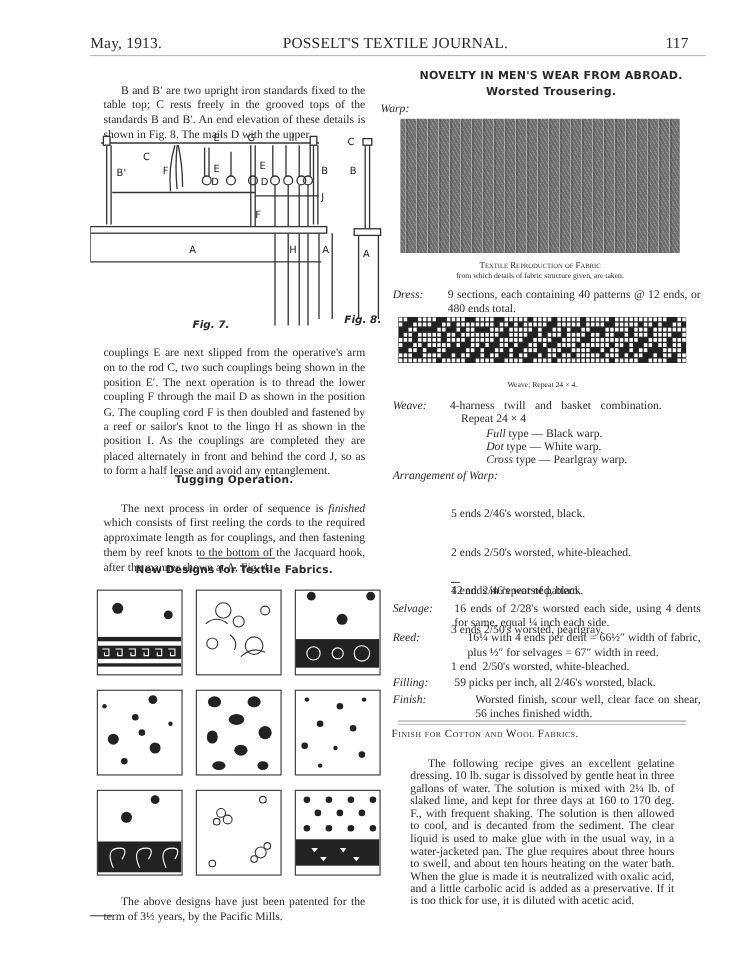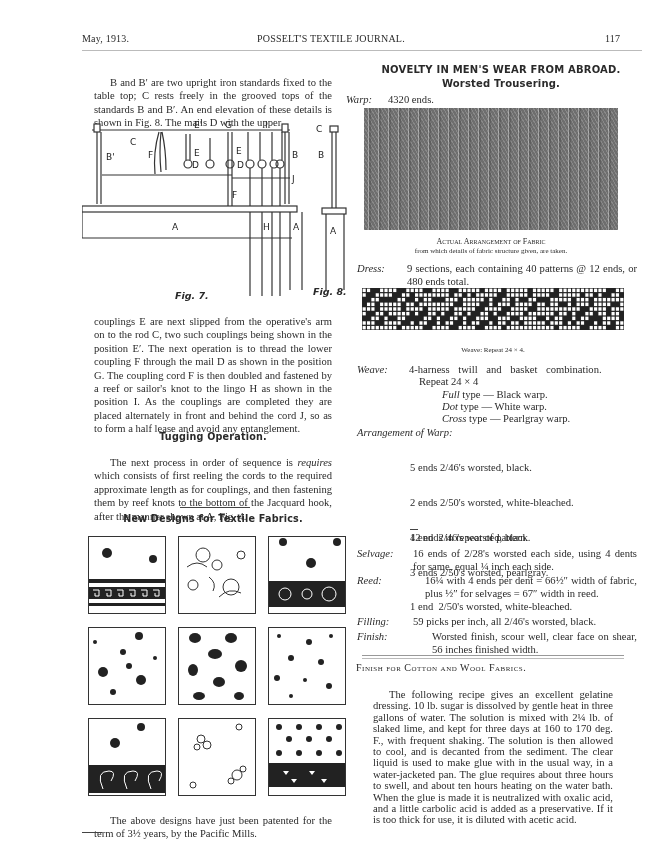--- a/index.html
+++ b/index.html
@@ -1,19 +1,19 @@
 <!DOCTYPE html>
 <html><head>
 <meta charset="utf-8">
 <style>
   html, body { margin:0; padding:0; background:#fff; }
   body { width:669px; height:867px; position:relative; overflow:hidden;
          font-family:"Liberation Serif","DejaVu Serif",serif; color:#2a2a2a; }
   .abs { position:absolute; }
-  .hdr { top:33px; font-size:10px; letter-spacing:0.2px; }
+  .hdr { top:33px; font-size:14px; letter-spacing:0.2px; }
   .rule { position:absolute; height:1px; background:#777; }
   .col { position:absolute; font-size:10.6px; line-height:13.4px; text-align:justify; }
   .col p { margin:12px; }
   .indent { text-indent:16px; }
   .heading { font-family:"DejaVu Sans","Liberation Sans",sans-serif; font-weight:bold; font-size:9.6px; text-align:center; letter-spacing:0.2px; }
   .fig-caption { font-style:italic; font-weight:bold; font-family:"DejaVu Sans",sans-serif; font-size:9.5px; }
   .spec-row { display:flex; font-size:10.6px; line-height:13px; }
   .spec-row .k { width:56px; font-style:italic; flex:none; }
   .spec-row .v { flex:1; text-align:justify; }
   .swatch { position:absolute; border:1px solid #333; background:#fff; overflow:hidden; }
@@ -102,21 +102,21 @@
 <div class="abs fig-caption" style="left:175px; top:290px;">Fig. 7.</div>
 <div class="abs fig-caption" style="left:313px; top:286px;">Fig. 8.</div>
 
 <div class="col" style="left:82px; top:303px; width:262px;">
   <p>couplings E are next slipped from the operative's arm on to the rod C, two such couplings being shown in the position E′. The next operation is to thread the lower coupling F through the mail D as shown in the position G. The coupling cord F is then doubled and fastened by a reef or sailor's knot to the lingo H as shown in the position I. As the couplings are completed they are placed alternately in front and behind the cord J, so as to form a half lease and avoid any entanglement.</p>
 </div>
 
 <div class="abs heading" style="left:82px; top:431px; width:262px;">Tugging Operation.</div>
 
 <div class="col" style="left:82px; top:444px; width:262px;">
-  <p class="indent"><span>The next process in order of sequence is </span><em>requires</em><span> which consists of first reeling the cords to the required approximate length as for couplings, and then fastening them by reef knots to the bottom of the Jacquard hook, after the manner shown at A, Fig. 4.</span></p>
+  <p class="indent"><span>The next process in order of sequence is </span><em>finished</em><span> which consists of first reeling the cords to the required approximate length as for couplings, and then fastening them by reef knots to the bottom of the Jacquard hook, after the manner shown at A, Fig. 4.</span></p>
 </div>
 
 <div class="rule" style="left:180px; top:507px; width:70px; background:#444;"></div>
 <div class="abs heading" style="left:82px; top:513px; width:262px;">New Designs for Textile Fabrics.</div>
 
 <div class="swatch" style="left:88px; top:536px; width:76px; height:76px;">
   <svg width="76" height="76">
       <g fill="#222">
         <circle cx="18" cy="16" r="5"></circle>
         <circle cx="64" cy="22" r="4"></circle>
@@ -252,28 +252,27 @@
 <div class="col" style="left:82px; top:802px; width:262px;">
   <p class="indent">The above designs have just been patented for the term of 3½ years, by the Pacific Mills.</p>
 </div>
 <div class="rule" style="left:82px; top:832px; width:20px; background:#444;"></div>
 
 <div class="abs heading" style="left:356px; top:64px; width:290px; font-size:10px;">NOVELTY IN MEN'S WEAR FROM ABROAD.</div>
 <div class="abs heading" style="left:356px; top:78px; width:290px; font-size:10px;">Worsted Trousering.</div>
 
 <div class="abs spec-row" style="left:346px; top:93px; width:280px;">
   <span class="k" style="width:42px;">Warp:</span>
-  <span class="v">4320 ends.</span>
 </div>
 
 <div class="abs" style="left:364px; top:108px; width:254px; height:122px; background:#6e6e6e;
   background-image: repeating-linear-gradient(90deg, rgba(255,255,255,0.0) 0 4px, rgba(255,255,255,0.35) 4px 5px, rgba(0,0,0,0.15) 5px 7px, rgba(255,255,255,0.0) 7px 10px),
   repeating-linear-gradient(60deg, rgba(255,255,255,0.18) 0 1px, transparent 1px 3px);"></div>
 
-<div class="abs cap" style="left:364px; top:237px; width:254px; font-variant:small-caps; font-size:8px;">Actual Arrangement of Fabric</div>
+<div class="abs cap" style="left:364px; top:237px; width:254px; font-variant:small-caps; font-size:8px;">Textile Reproduction of Fabric</div>
 <div class="abs cap" style="left:356px; top:246px; width:270px;">from which details of fabric structure given, are taken.</div>
 
 <div class="abs spec-row" style="left:357px; top:262px; width:280px;">
   <span class="k" style="width:50px;">Dress:</span>
   <span class="v">9 sections, each containing 40 patterns @ 12 ends, or 480 ends total.</span>
 </div>
 
 <svg class="abs" style="left:362px; top:288px;" width="262" height="42" id="weaveGrid">
     <rect width="262" height="42" fill="#222"></rect>
     <rect x="0.6" y="0.6" width="3.166666666666666" height="3.466666666666667" fill="#fff"></rect>

